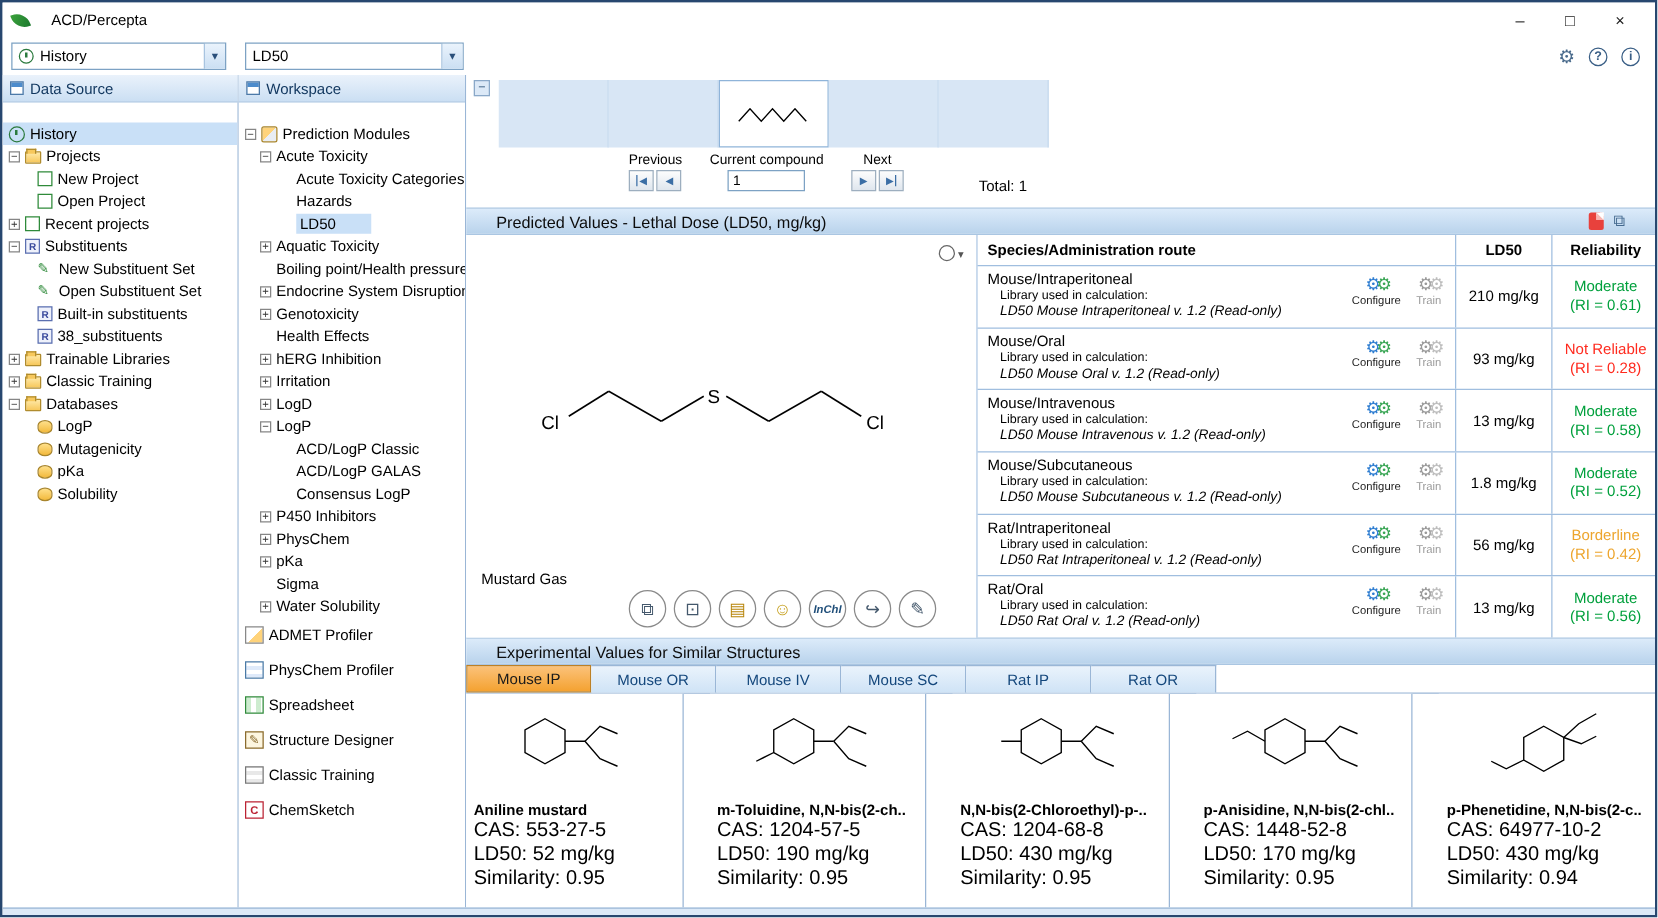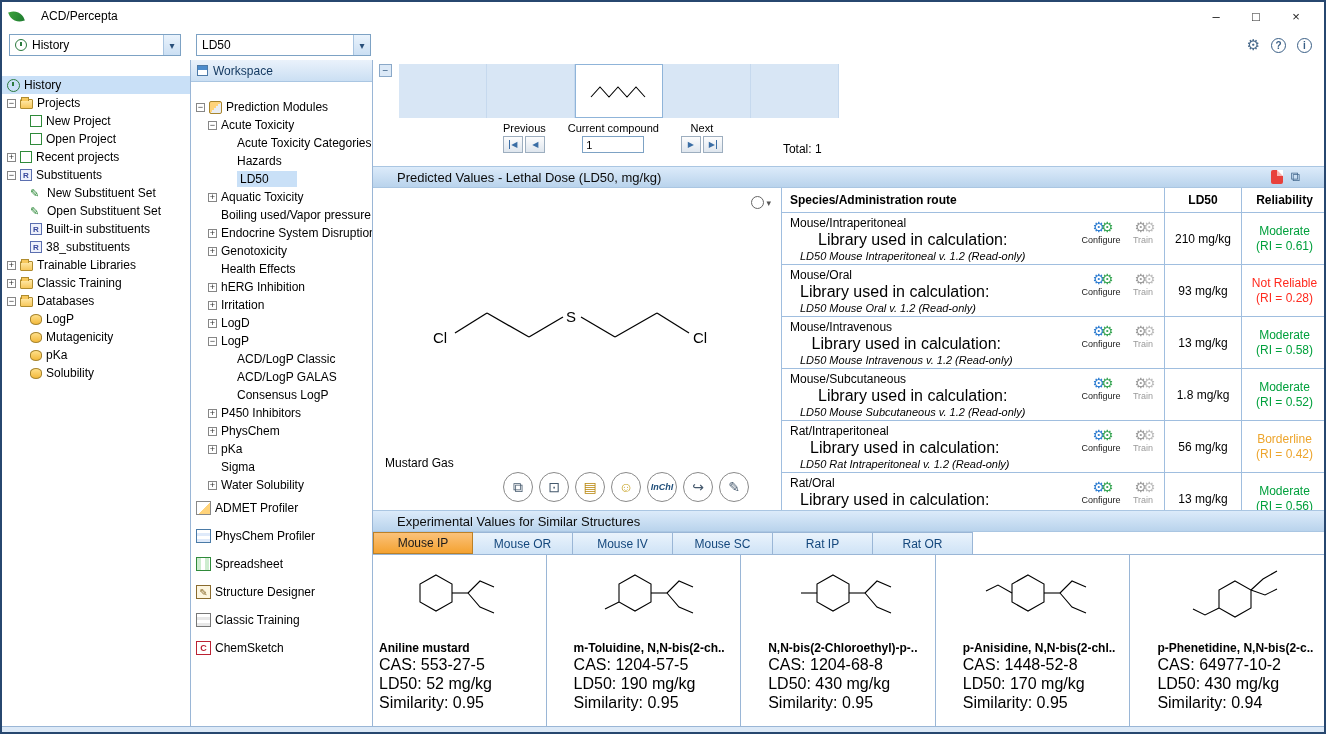--- a/index.html
+++ b/index.html
@@ -108,21 +108,21 @@
   .ptable { flex:1; display:flex; flex-direction:column; border-left:1px solid #a0bedf; font-size:12px; min-width:0; }
   .phead { display:flex; height:25px; flex:none; border-bottom:1px solid #a0bedf; font-weight:bold; align-items:center; }
   .pc-species { width:382px; flex:none; padding-left:8px; }
   .pc-ld50 { width:77px; flex:none; border-left:1px solid #a0bedf; display:flex; align-items:center; justify-content:center; align-self:stretch; }
   .pc-rel { width:86px; flex:none; border-left:1px solid #a0bedf; display:flex; align-items:center; justify-content:center; align-self:stretch; }
   .prow { display:flex; flex:1; border-bottom:1px solid #a0bedf; align-items:stretch; }
   .prow:last-child { border-bottom:none; }
   .sp-wrap { width:382px; flex:none; display:flex; padding:3px 4px 2px 8px; }
   .sp-text { min-width:0; }
   .sp-route { font-size:12px; }
-  .sp-lib-label { font-size:16px; padding-left:10px; margin-top:1px;text-align:center; }
+  .sp-lib-label { font-size:10px; padding-left:10px; margin-top:1px; }
   .sp-lib { font-size:11px; font-style:italic; padding-left:10px; margin-top:1px; }
   .sp-actions { margin-left:auto; display:flex; gap:8px; align-items:flex-start; padding-top:4px; }
   .action { display:flex; flex-direction:column; align-items:center; width:34px; }
   .gears { letter-spacing:-4px; font-size:14px; line-height:14px; }
   .g-blue { color:#2e7dd1; } .g-green { color:#3aa655; }
   .g-gray1 { color:#9a9a9a; } .g-gray2 { color:#bdbdbd; }
   .action-label { font-size:9px; color:#222; margin-top:1px; }
   .action.train .action-label { color:#9a9a9a; }
   .pc-rel > div { text-align:center; font-size:12px; line-height:15px; }
   .rel-green { color:#00a03c; }
@@ -171,20 +171,24 @@
     <div class="toolbar-icons">
       <span class="tool-gear">⚙</span>
       <span class="circle-btn">?</span>
       <span class="circle-btn">i</span>
     </div>
   </div>
 
   <div class="content">
 
     <div class="panel datasource">
+      <div class="panel-header">
+        <span class="ph-icon"></span>
+        <span>Data Source</span>
+      </div>
       <div class="tree">
         <div class="trow sel">
           <span class="ic ic-clock"></span>
           <span>History</span>
         </div>
         <div class="trow">
           <span class="exp m"></span>
           <span class="ic ic-folder"></span>
           <span>Projects</span>
         </div>
@@ -279,21 +283,21 @@
         </div>
         <div class="trow wd2">
           <span class="sel" style="padding:1px 28px 1px 3px;">LD50</span>
         </div>
         <div class="trow wd1">
           <span class="exp p"></span>
           <span>Aquatic Toxicity</span>
         </div>
         <div class="trow wd1">
           <span class="exp-sp"></span>
-          <span>Boiling used/Vapor pressure</span>
+          <span>Boiling point/Health pressure</span>
         </div>
         <div class="trow wd1">
           <span class="exp p"></span>
           <span>Endocrine System Disruption</span>
         </div>
         <div class="trow wd1">
           <span class="exp p"></span>
           <span>Genotoxicity</span>
         </div>
         <div class="trow wd1">

